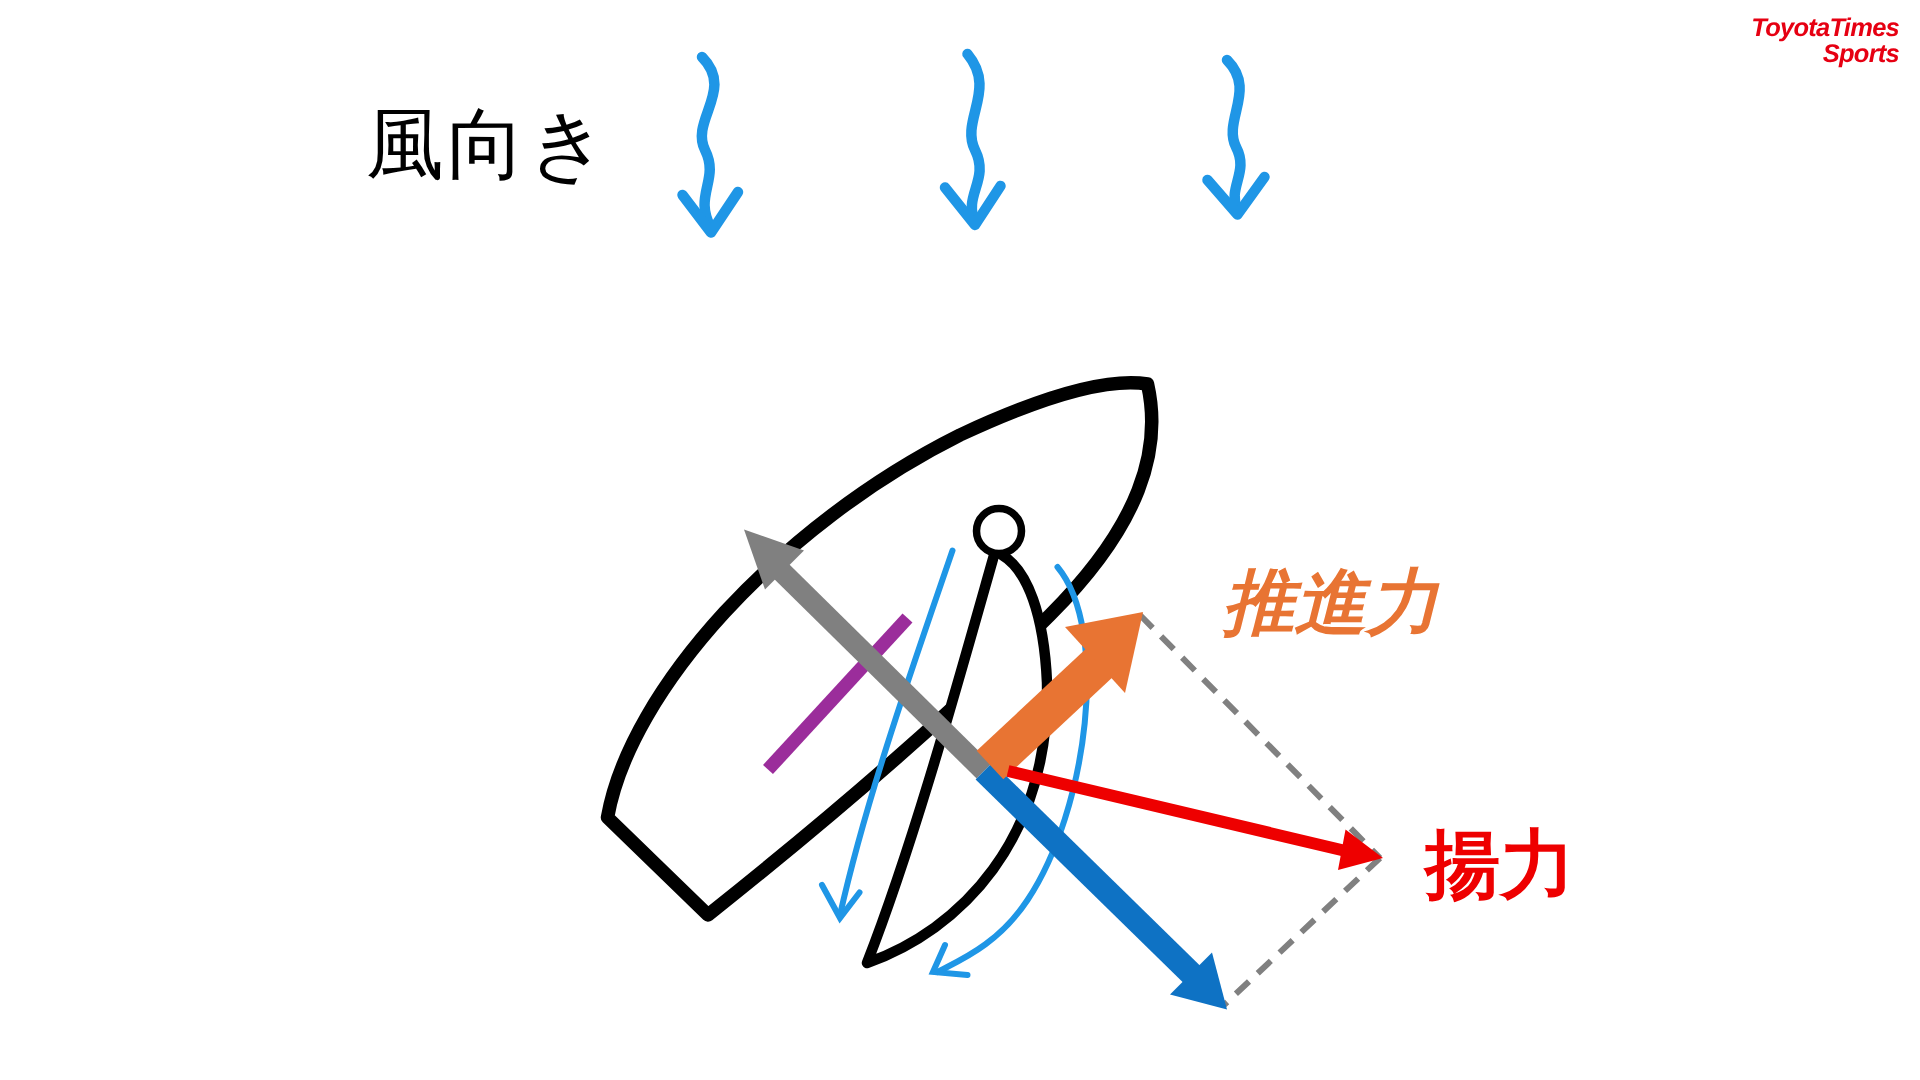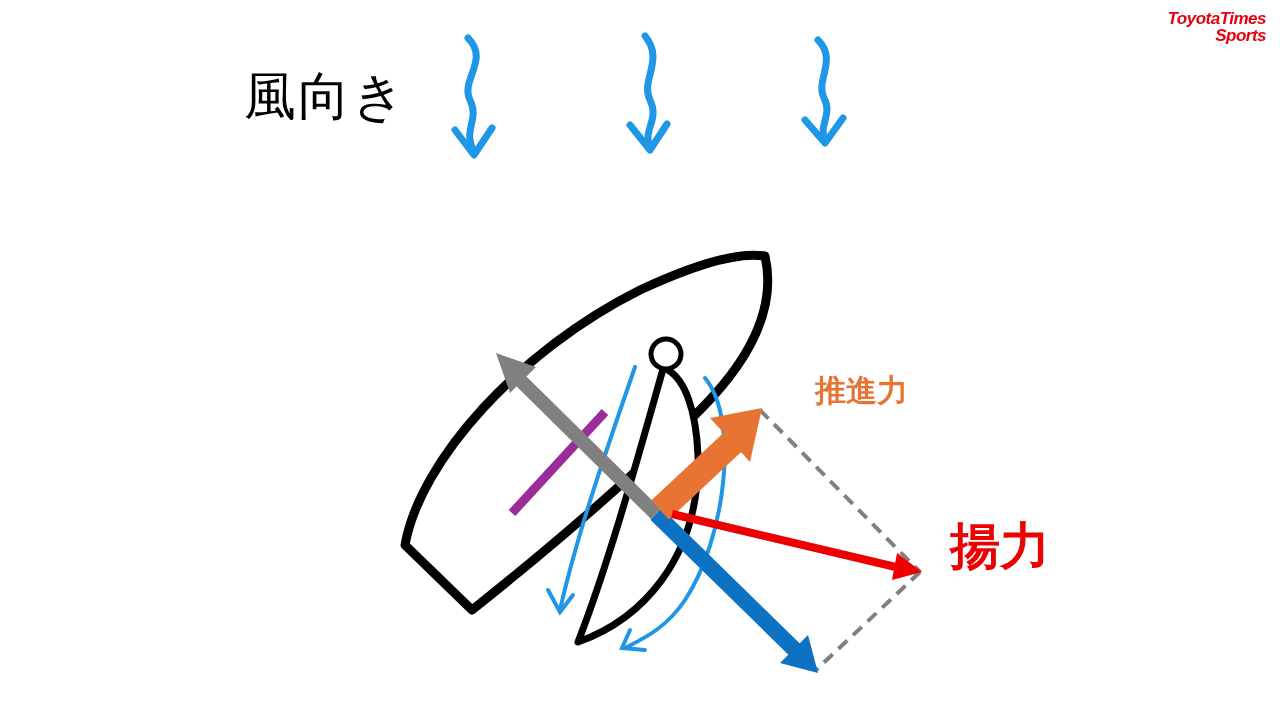--- a/index.html
+++ b/index.html
@@ -1,21 +1,21 @@
 <!DOCTYPE html>
 <html><head>
 <meta charset="utf-8">
 <style>
   html, body { margin:0; padding:0; background:#ffffff; }
   body { width:1280px; height:720px; position:relative; overflow:hidden; font-family:"DejaVu Sans", sans-serif; }
   #diagram { position:absolute; left:0; top:0; width:1280px; height:720px; }
   .label { position:absolute; font-weight:bold; white-space:nowrap; }
   .wind-label { left:244px; top:62px; font-size:52px; color:#000000; font-weight:normal; letter-spacing:2px; }
-  .thrust-label { left:815px; top:370px; font-size:31px; }
-  .lift-label { left:950px; top:513px; font-size:50px; }
+  .thrust-label { left:815px; top:370px; font-size:48px;font-style:italic; }
+  .lift-label { left:950px; top:543px; font-size:50px; }
   .logo { position:absolute; right:14px; top:10px; text-align:right; font-style:italic; font-weight:bold; line-height:17px; font-family:"Liberation Sans", sans-serif; font-size:17px; letter-spacing:-0.5px; }
   .logo span { display:block; }
 </style>
 </head>
 <body>
 
 <svg id="diagram" viewBox="0 0 1280 720" xmlns="http://www.w3.org/2000/svg">
   <defs>
     <marker id="m-gray" markerWidth="4" markerHeight="4" refX="2" refY="2" orient="auto" markerUnits="strokeWidth">
       <path d="M0,0 L4,2 L0,4 z" fill="#808080"></path>

